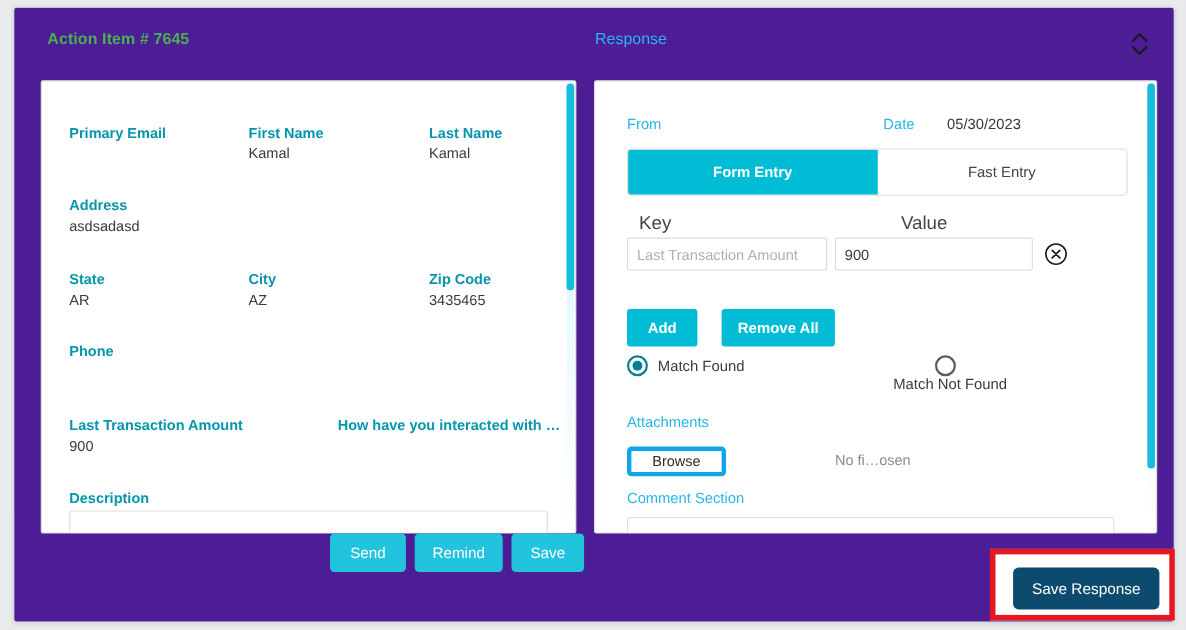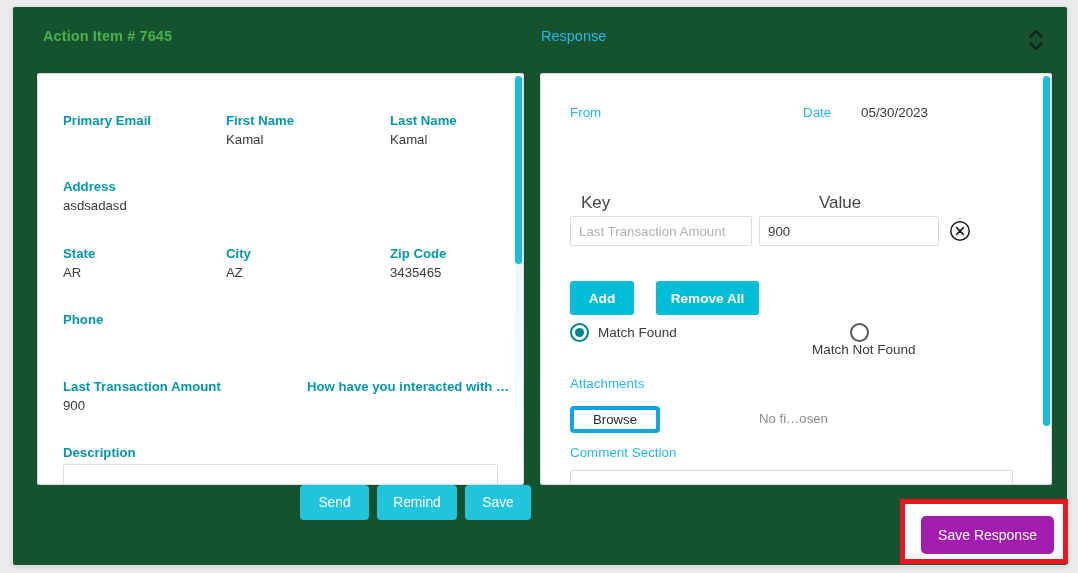--- a/index.html
+++ b/index.html
@@ -19,21 +19,21 @@
     background: #e9eaec;
   }
 
   
   .card {
     position: absolute;
     left: 12px;
     top: 6px;
     width: 1056px;
     height: 560px;
-    background: #14532d;
+    background: #4c1d95;
     border: 1px solid #e2e2e2;
     border-radius: 3px;
     box-shadow: 0 1px 4px rgba(0,0,0,0.10);
   }
 
   
   .hdr {
     position: absolute;
     left: 0; top: 0;
     width: 1056px;
@@ -304,21 +304,21 @@
     border: 5px solid #e8161f;
     background: #ffffff;
     box-sizing: border-box;
   }
   .save-resp-btn {
     position: absolute;
     left: 16px;
     top: 12px;
     width: 133px;
     height: 38px;
-    background: #a21caf;
+    background: #0c4a6e;
     color: #fff;
     border: none;
     border-radius: 5px;
     font-family: "Liberation Sans", sans-serif;
     font-size: 14px;
     cursor: pointer;
   }
 </style>
 </head>
 <body>
@@ -379,20 +379,24 @@
       </div>
     </div>
 
     <div class="panel panel-right">
       <div class="rp">
 
         <div class="rp-lightlabel" style="left:29px; top:31px;">From</div>
         <div class="rp-lightlabel" style="left:262px; top:31px;">Date</div>
         <div class="rp-date-val">05/30/2023</div>
 
+        <div class="tabs">
+          <div class="tab active">Form Entry</div>
+          <div class="tab">Fast Entry</div>
+        </div>
 
         <div class="col-head" style="left:40px; top:119px;">Key</div>
         <div class="col-head" style="left:278px; top:119px;">Value</div>
 
         <input class="txtinput" style="left: 29px; top: 142px; width: 182px;" placeholder="Last Transaction Amount">
         <input class="txtinput" style="left: 218px; top: 142px; width: 180px;" value="900">
 
         <div class="remove-ico">
           <svg width="22" height="22" viewBox="0 0 22 22">
             <circle cx="11" cy="11" r="9.2" fill="none" stroke="#1a1a1a" stroke-width="1.5"></circle>

